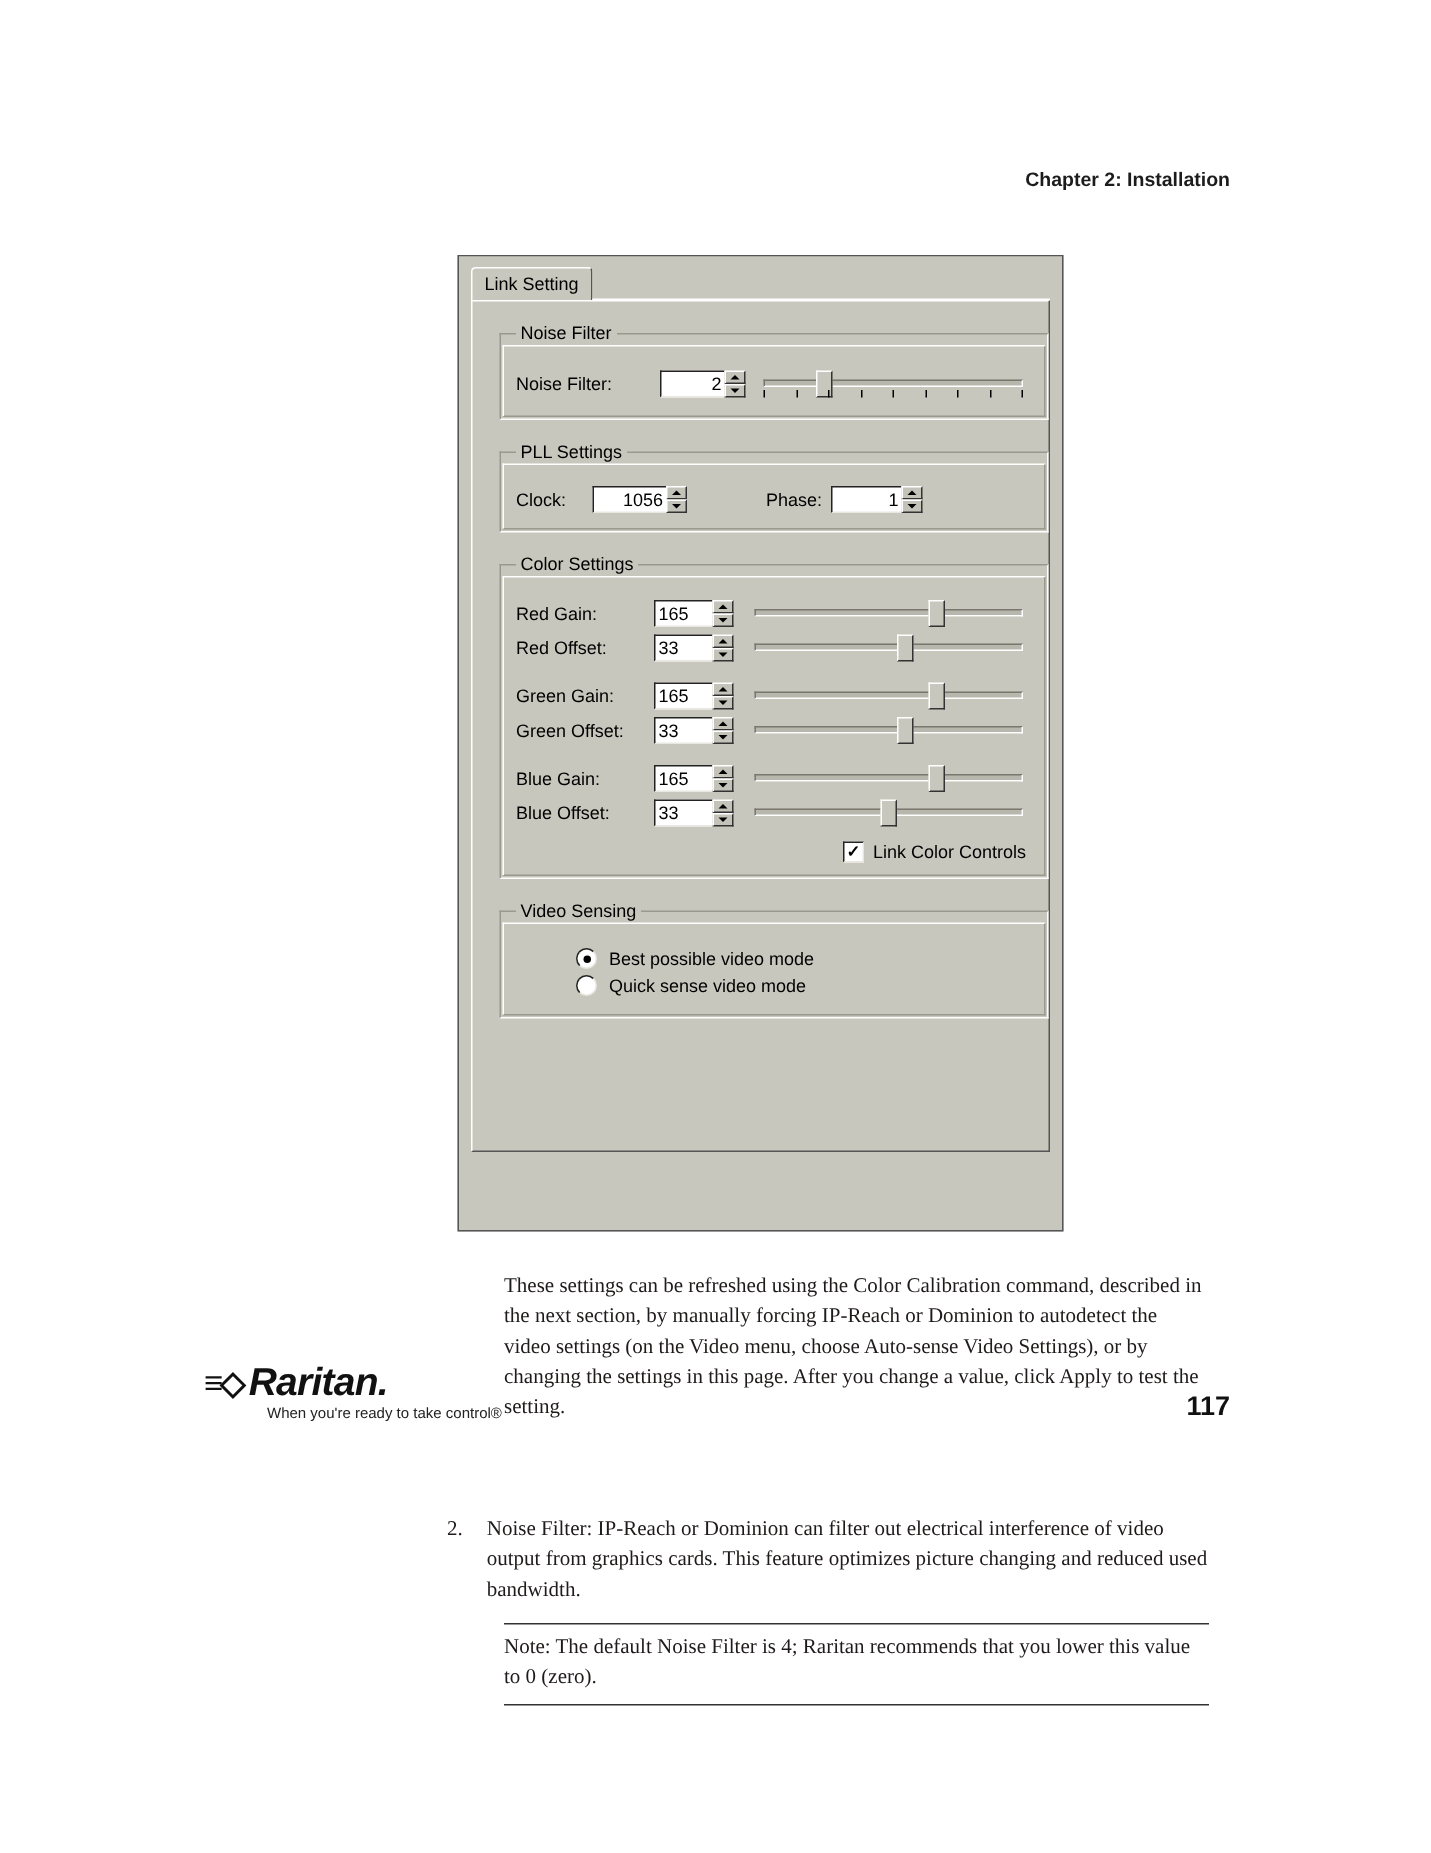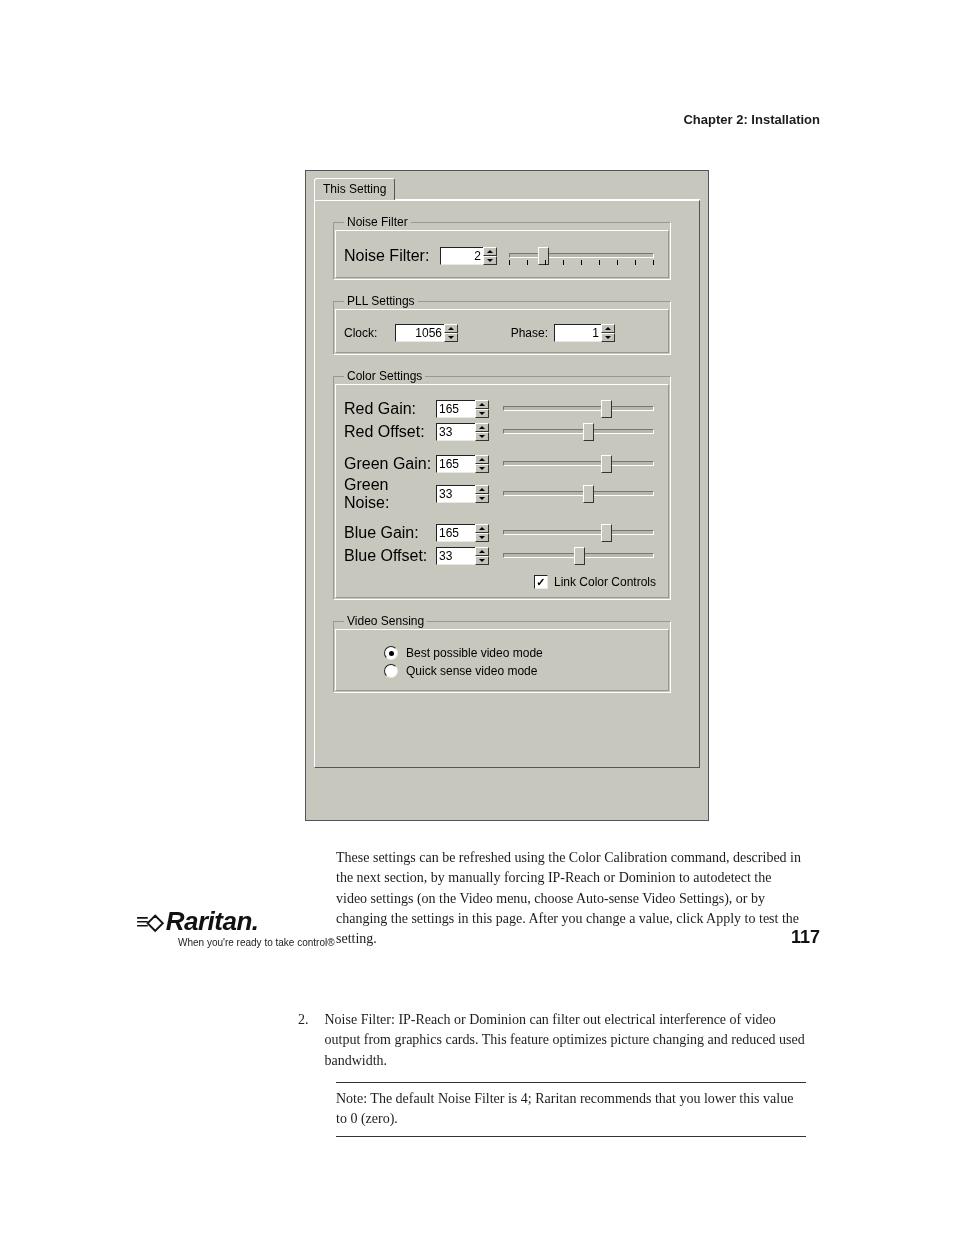--- a/index.html
+++ b/index.html
@@ -100,21 +100,21 @@
     border-left-color: #fff;
     border-top-color: #fff;
     border-right-color: #555;
   }
 
   .tab-panel {
     border-left: 1px solid #fff;
     border-top: 1px solid #fff;
     border-right: 1px solid #555;
     border-bottom: 1px solid #555;
-    padding: 14px 28px 10px 18px;
+    padding: 14px 0 10px 18px;
     height: 568px;
     box-sizing: border-box;
     position: relative;
   }
 
   fieldset.group {
     border: 1px solid #888;
     border-top-color:#9a998f;
     border-left-color:#9a998f;
     border-right-color:#fff;
@@ -141,21 +141,21 @@
   }
 
   .row {
     display: flex;
     align-items: center;
     gap: 6px;
     margin: 2px 0;
   }
   .lbl {
     width: 90px;
-    font-size: 16px;
+    font-size: 12px;
   }
 
   .spin-wrap {
     display: flex;
     align-items: stretch;
     height: 18px;
   }
   .spin-input {
     width: 44px;
     height: 18px;
@@ -396,21 +396,21 @@
 <body>
 
 <div class="page">
 
   <div class="header-right">Chapter 2: Installation</div>
 
   <div class="dialog">
 
     <div class="dialog-body">
       <div class="tab-row">
-        <div class="tab">This Setting</div>
+        <div class="tab">Link Setting</div>
       </div>
 
       <div class="tab-panel">
 
         <fieldset class="group">
           <div class="inner-line"></div>
           <legend>Noise Filter</legend>
           <div class="row">
             <span class="lbl">Noise Filter:</span>
             <div class="spin-wrap">
@@ -501,21 +501,21 @@
                     <div class="spin-btn up"></div>
                     <div class="spin-btn down"></div>
                   </div>
                 </div>
                 <div class="slider" style="margin-left:8px">
                   <div class="track"></div>
                   <div class="thumb" style="left:64%"></div>
                 </div>
               </div>
               <div class="color-row" style="">
-                <span class="lbl">Green Noise:</span>
+                <span class="lbl">Green Offset:</span>
                 <div class="spin-wrap">
                   <input class="spin-input" style="width: 40px; text-align: left;" value="33">
                   <div class="spin-btns">
                     <div class="spin-btn up"></div>
                     <div class="spin-btn down"></div>
                   </div>
                 </div>
                 <div class="slider" style="margin-left:8px">
                   <div class="track"></div>
                   <div class="thumb" style="left:53%"></div>

